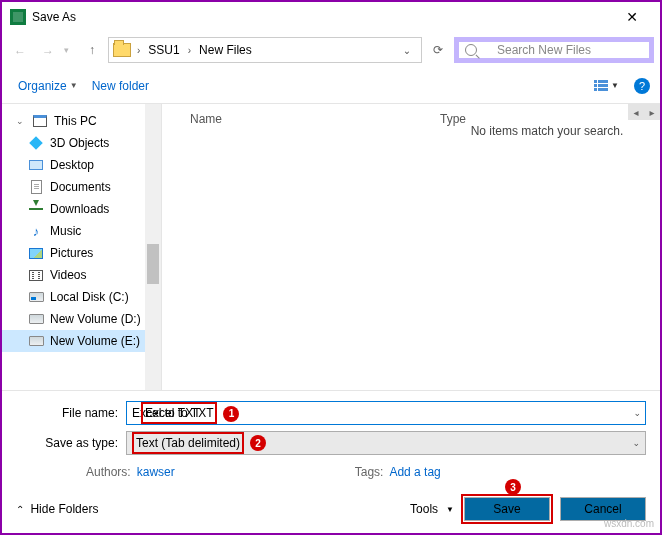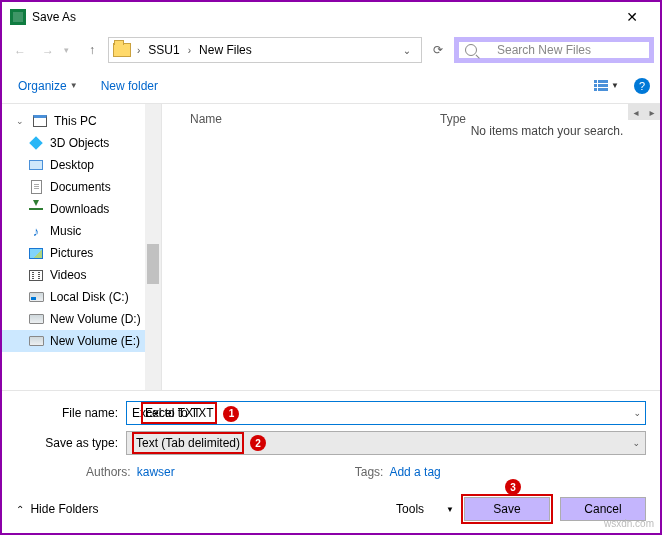--- a/index.html
+++ b/index.html
@@ -16,21 +16,21 @@
   .hist-drop { width:12px; color:#bbb; font-size:9px; }
   .pathbox { flex: 1; height: 26px; border: 1px solid #ccc; display: flex; align-items: center; padding: 0 4px; gap: 4px; }
   .folder-glyph { width:18px; height:14px; background:#ffd96a; border:1px solid #caa13e; position:relative; }
   .folder-glyph::before{content:"";position:absolute;top:-4px;left:0;width:8px;height:4px;background:#ffd96a;border:1px solid #caa13e;border-bottom:none;}
   .chev { color:#555; font-size:10px; padding:0 2px; }
   .crumb { color:#000; padding:0 2px; }
   .path-drop { margin-left:auto; width:20px; text-align:center; color:#555; font-size:10px;}
   .searchbox { width: 200px; height: 26px; border:5px solid #c4b5fd; display:flex; align-items:center; padding:0 6px; gap:20px; color:#888;}
   .mag { width:12px; height:12px; border:1.4px solid #888; border-radius:50%; position:relative;}
   .mag::after{content:"";position:absolute;width:5px;height:1.4px;background:#888;bottom:-2px;right:-4px;transform:rotate(45deg);}
-  .toolbar { height:36px; border-bottom:1px solid #e5e5e5; display:flex; align-items:center; padding:0 10px; gap:11px;}
+  .toolbar { height:36px; border-bottom:1px solid #e5e5e5; display:flex; align-items:center; padding:0 10px; gap:2px;}
   .tbtn { color:#0066cc; padding:4px 6px; display:flex; align-items:center; gap:3px;}
   .tbtn .dd{font-size:8px;color:#555;}
   .views { margin-left:auto; display:flex; align-items:center; gap:3px; color:#333;}
   .views-icon{width:14px;height:12px;display:grid;grid-template-columns:3px 1fr;grid-template-rows:repeat(3,1fr);gap:1px;}
   .views-icon span{background:#4a90d9;}
   .help-ic{width:16px;height:16px;border-radius:50%;background:#0078d7;color:#fff;display:flex;align-items:center;justify-content:center;font-size:11px;margin-left:12px;}
   .body { flex:1; display:flex; min-height:0;}
   .tree { width:160px; border-right:1px solid #e5e5e5; overflow-y:auto; padding:6px 0 0 0; position:relative;}
   .tscroll { position:absolute; top:0; right:0; width:16px; height:100%; background:#f0f0f0;}
   .tscroll .thumb{position:absolute; left:2px; right:2px; top:140px; height:40px; background:#c1c1c1;}
@@ -71,22 +71,22 @@
   .combo .cdd,.fname-wrap .cdd{position:absolute;right:5px;top:50%;transform:translateY(-50%);font-size:9px;color:#555;}
   .badge{width:16px;height:16px;border-radius:50%;color:#fff;display:inline-flex;align-items:center;justify-content:center;font-size:10px;font-weight:bold;margin-left:6px;vertical-align:middle;}
   .b1{background:#d40000;}
   .b2{background:#d40000;}
   .b3{background:#d40000;}
   .meta{display:flex;padding:4px 0 0 70px;gap:180px;color:#666;}
   .meta .val{color:#0066cc;margin-left:6px;}
   .footer{display:flex;align-items:center;padding:10px 14px 12px;gap:10px;}
   .hidefold{display:flex;align-items:center;gap:6px;color:#000;}
   .caret-up{font-size:10px;}
-  .tools{margin-left:auto;display:flex;align-items:center;gap:19px;color:#000;}
-  .btn{width:86px;height:24px;border:1px solid #adadad;background:#c4b5fd;display:flex;align-items:center;justify-content:center;}
+  .tools{margin-left:auto;display:flex;align-items:center;gap:5px;color:#000;}
+  .btn{width:86px;height:24px;border:1px solid #adadad;background:#0369a1;display:flex;align-items:center;justify-content:center;}
   .btn.save{outline:2px solid #d40000;outline-offset:1px;}
   .red-span{border:2px solid #d40000;padding:0 2px;display:inline-block;line-height:18px;}
   .watermark{position:absolute;right:6px;bottom:4px;font-size:10px;color:#bbb;}
 </style>
 </head>
 <body>
 
 <div class="window">
 
   <div class="titlebar">

